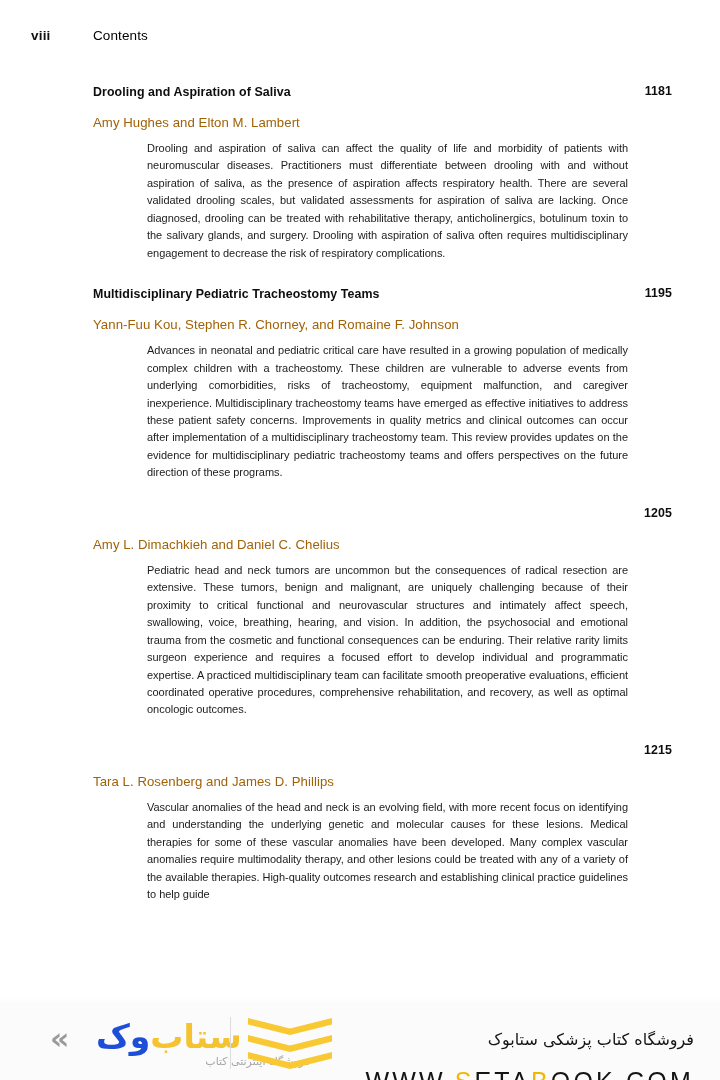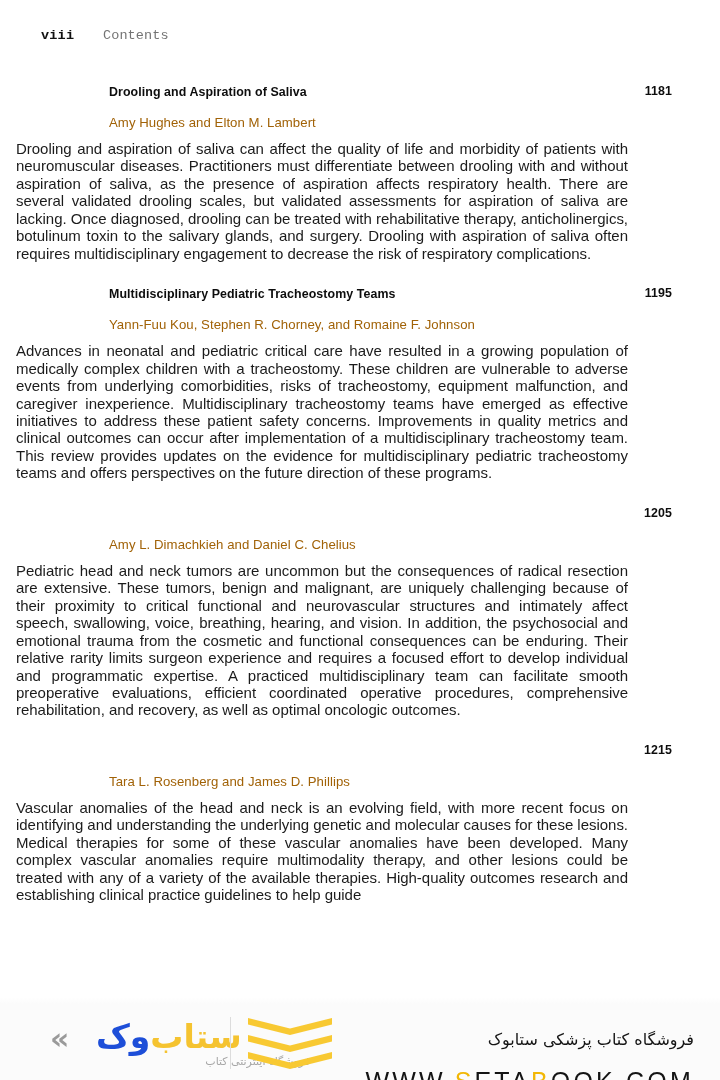--- a/index.html
+++ b/index.html
@@ -22,53 +22,52 @@
     position: relative;
     width: 720px;
     height: 1080px;
     background: #ffffff;
   }
 
   
   .running-head {
     position: absolute;
     top: 28px;
-    left: 10px;
+    left: 0;
     width: 620px;
     height: 24px;
-    font-family: Liberation Mono, monospace;
   }
   .folio {
     position: absolute;
     left: 31px;
     top: 0;
     font-size: 13.5px;
     font-weight: 700;
     letter-spacing: 0.2px;
     color: #111;
   }
   .running-title {
     position: absolute;
     left: 93px;
     top: 0;
     font-size: 13.5px;
     font-weight: 400;
     letter-spacing: 0.1px;
-    color: #737373;
+    color: #000000;
   }
 
   
   .toc {
     position: absolute;
     top: 82px;
     left: 0;
     width: 720px;
   }
 
-  .entry { position: relative; padding-left: 16px; }
+  .entry { position: relative; }
 
   .entry-head {
     position: relative;
     padding-left: 93px;
     padding-right: 36px;
     min-height: 22px;
   }
   .entry-title {
     display: inline;
     font-size: 12.4px;
@@ -94,22 +93,23 @@
     padding-right: 40px;
     margin-top: 10px;
     font-size: 13.2px;
     font-weight: 400;
     letter-spacing: 0.05px;
     color: #a16207;
     line-height: 17px;
   }
   .entry-abstract {
     margin-top: 9px;
+    margin-left: 147px;
     margin-right: 92px;
-    font-size: 15px;
+    font-size: 11px;
     line-height: 17.45px;
     text-align: justify;
     text-justify: inter-word;
     color: #1b1b1b;
     letter-spacing: -0.03px;
     hyphens: manual;
   }
 
   .entry + .entry { margin-top: 20px; }
   .entry-2 { margin-top: 22px !important; }

